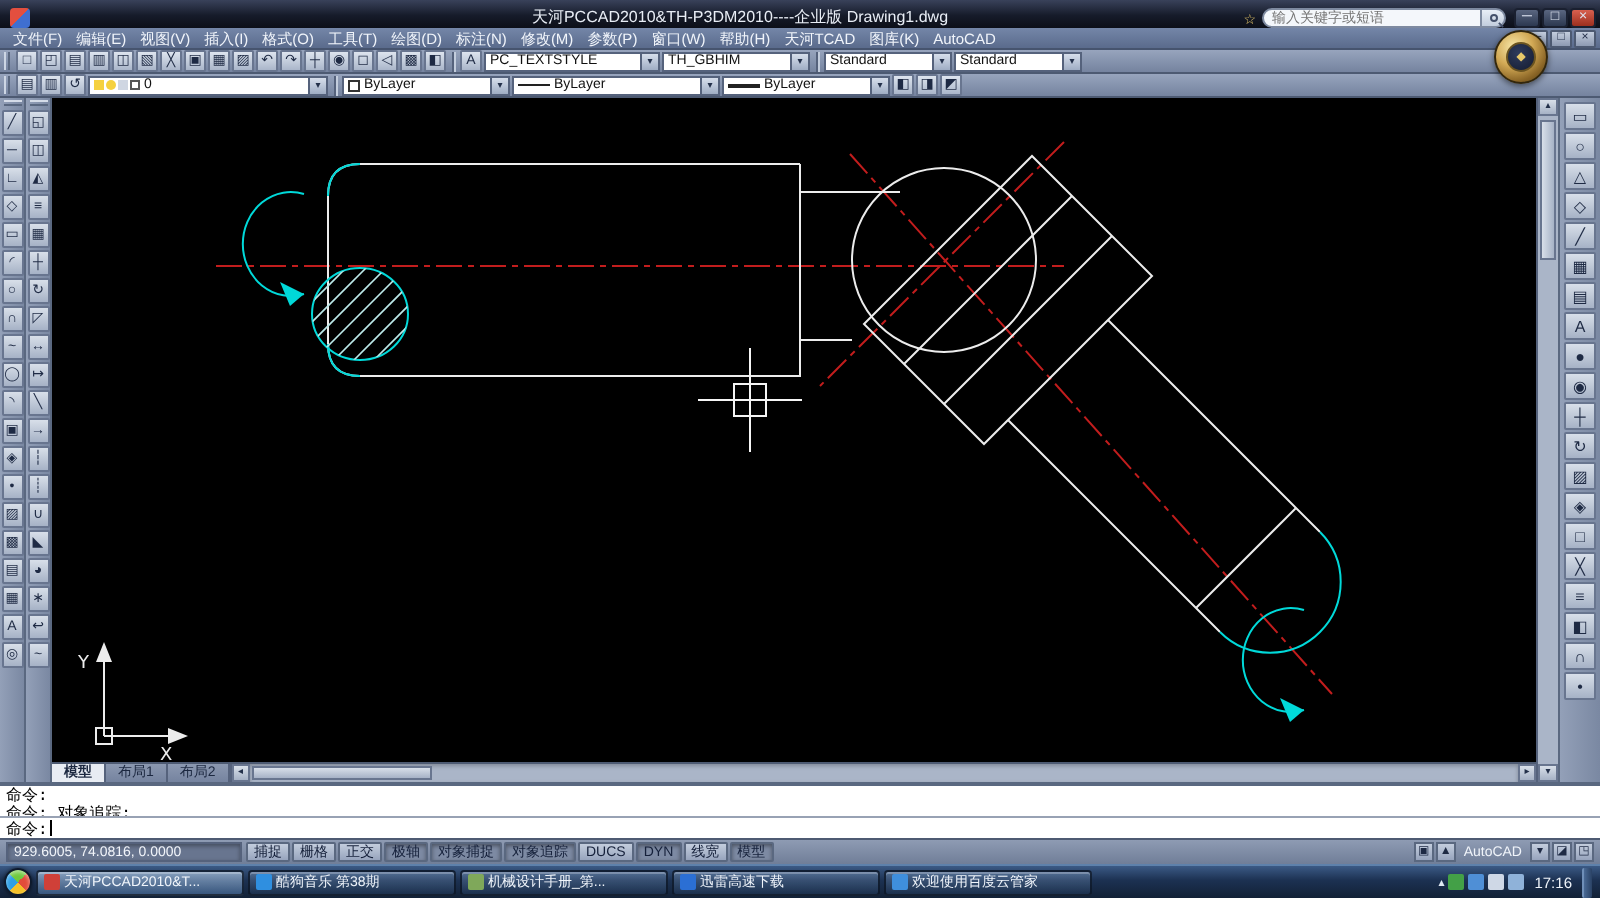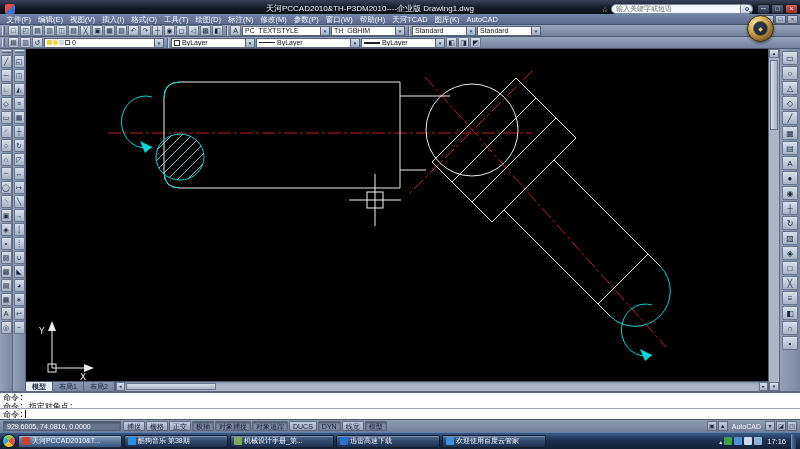--- a/index.html
+++ b/index.html
@@ -6,21 +6,21 @@
 html,body{width:800px;height:449px;overflow:hidden}
 body{font-family:"Liberation Sans","DejaVu Sans",sans-serif;background:#000}
 .app{position:relative;width:800px;height:449px;display:flex;flex-direction:column;font-size:8px;color:#111}
 
 
 .titlebar{height:14px;background:linear-gradient(#39425a,#161b2a 55%,#0c0f18);display:flex;align-items:flex-end;padding:0 2px;position:relative;z-index:60}
 .app-icon{width:10px;height:10px;margin:0 3px;background:linear-gradient(135deg,#e34f3f 50%,#3f6fd0 50%);border-radius:2px;flex:none}
 .title{position:absolute;left:140px;right:200px;text-align:center;color:#e8edf5;font-size:8px;white-space:nowrap;overflow:hidden}
 .tspacer{flex:1}
 .search{display:flex;align-items:center;height:11px;margin-right:4px}
-.search input{width:130px;height:10px;font-size:7px;border:1px solid #7e8aa0;border-radius:5px 0 0 5px;padding:0 4px;background:#f4f7fb;color:#333;outline:none;font-family:Liberation Serif, serif}
+.search input{width:110px;height:10px;font-size:7px;border:1px solid #7e8aa0;border-radius:5px 0 0 5px;padding:0 4px;background:#f4f7fb;color:#333;outline:none;font-family:Liberation Serif, serif}
 .sbtn{width:12px;height:10px;border:1px solid #7e8aa0;border-left:none;border-radius:0 5px 5px 0;background:linear-gradient(#e8eef6,#c2cddd);display:flex;align-items:center;justify-content:center}
 .mag{width:4px;height:4px;border:1px solid #44506a;border-radius:50%;position:relative}
 .mag::after{content:"";position:absolute;width:3px;height:1px;background:#44506a;left:3px;top:4px;transform:rotate(45deg)}
 .star{color:#e8c96a;font-size:7px;margin-right:3px}
 .winbtns{display:flex;gap:1px}
 .wbtn{width:13px;height:10px;background:linear-gradient(#5a6680,#2c3850);border:1px solid #1a2030;border-radius:2px;color:#dfe6f2;font-size:7px;line-height:8px;text-align:center}
 .wbtn.close{background:linear-gradient(#d8604f,#9c2f1f)}
 
 
 .menubar{height:11px;background:linear-gradient(#7486a8,#5a6b8c);display:flex;align-items:center;padding-left:3px;border-bottom:1px solid #46546e;position:relative;z-index:10}
@@ -412,21 +412,21 @@
           <span class="ricon">∩</span>
           <span class="ricon">•</span>
         </span>
     </div>
   </div>
 
   <div class="cmdwin">
     <div class="cmdhist">
 
     <div class="cmdline">命令:</div>
-        <div class="cmdline">命令: 指定对角点:</div>
+        <div class="cmdline">命令: 对象追踪:</div>
       </div>
     <div class="cmdprompt">
       <span>命令:</span>
       <span class="caret"></span>
     </div>
   </div>
 
   <div class="statusbar">
     <span class="coords">929.6005, 74.0816, 0.0000</span>
     <span class="toggles">

